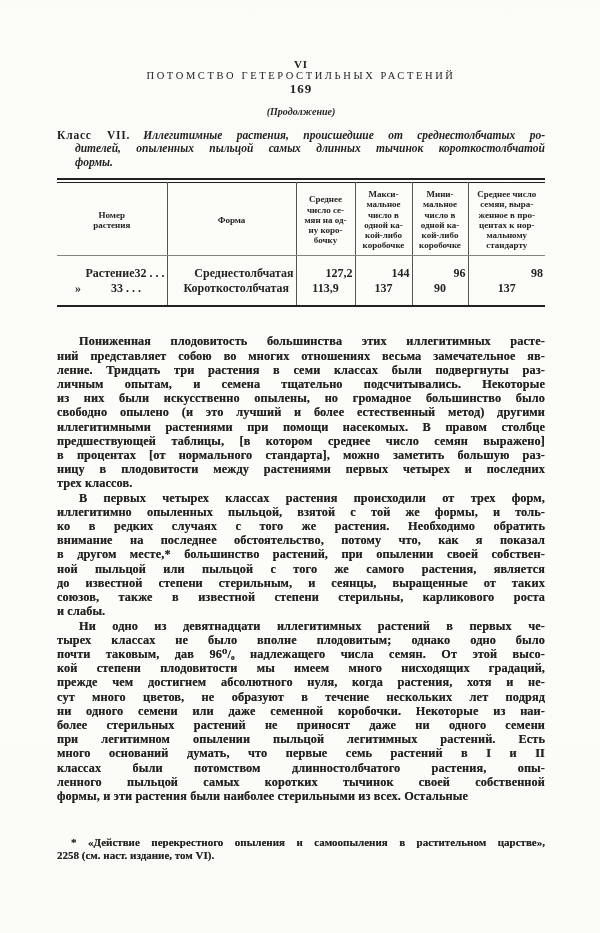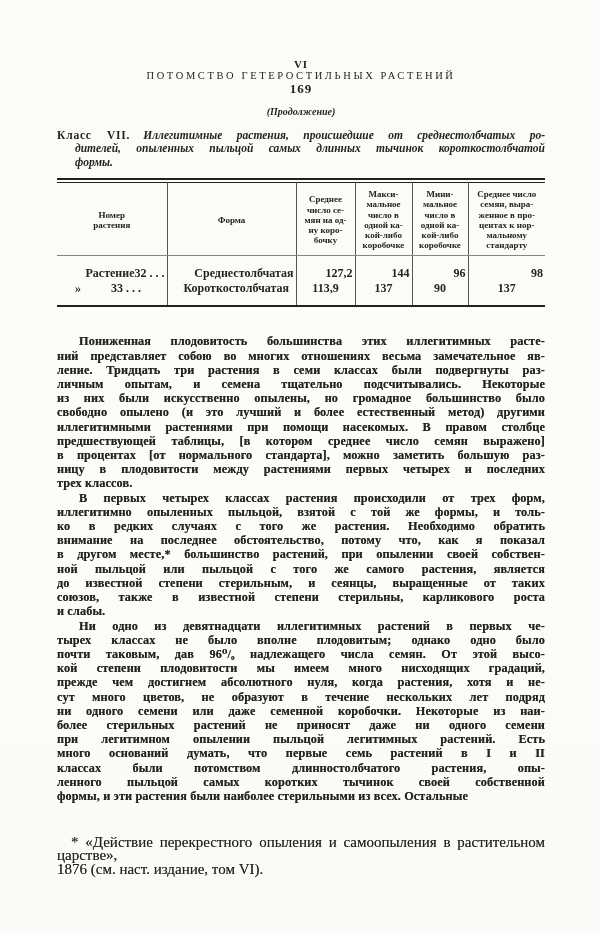--- a/index.html
+++ b/index.html
@@ -56,21 +56,21 @@
   
   .body-text { margin-top:27px; font-size:12.3px; line-height:14.2px; font-weight:bold;
                letter-spacing:0.1px; text-shadow:0 0 0.4px rgba(30,30,30,.65); }
   .paragraph { margin:0; }
   .tline { text-align:justify; text-align-last:justify; }
   .tline-first { text-indent:22px; }
   .tline-last { text-align-last:left; }
   .paragraph .tline-first { }
 
   
-  .footnote { margin-top:33px; font-size:15px; line-height:13.2px; font-weight:normal;
+  .footnote { margin-top:33px; font-size:11px; line-height:13.2px; font-weight:bold;
               text-shadow:0 0 0.3px rgba(30,30,30,.6); }
   .footnote .tline-first { text-indent:14px; }
 </style>
 </head>
 <body>
 
 <div class="page">
   <div class="inner">
 
     <div class="running-head">
@@ -187,17 +187,17 @@
           <div class="tline">при легитимном опылении пыльцой легитимных растений. Есть</div>
           <div class="tline">много оснований думать, что первые семь растений в I и II</div>
           <div class="tline">классах были потомством длинностолбчатого растения, опы-</div>
           <div class="tline">ленного пыльцой самых коротких тычинок своей собственной</div>
           <div class="tline tline-last">формы, и эти растения были наиболее стерильными из всех. Остальные</div>
         </div>
     </div>
 
     <div class="footnote">
         <div class="tline tline-first">* «Действие перекрестного опыления и самоопыления в растительном царстве»,</div>
-        <div class="tline tline-last">1876 (см. наст. издание, том VI).</div>
+        <div class="tline tline-last">2258 (см. наст. издание, том VI).</div>
       </div>
 
   </div>
 </div>
 
 </body></html>

